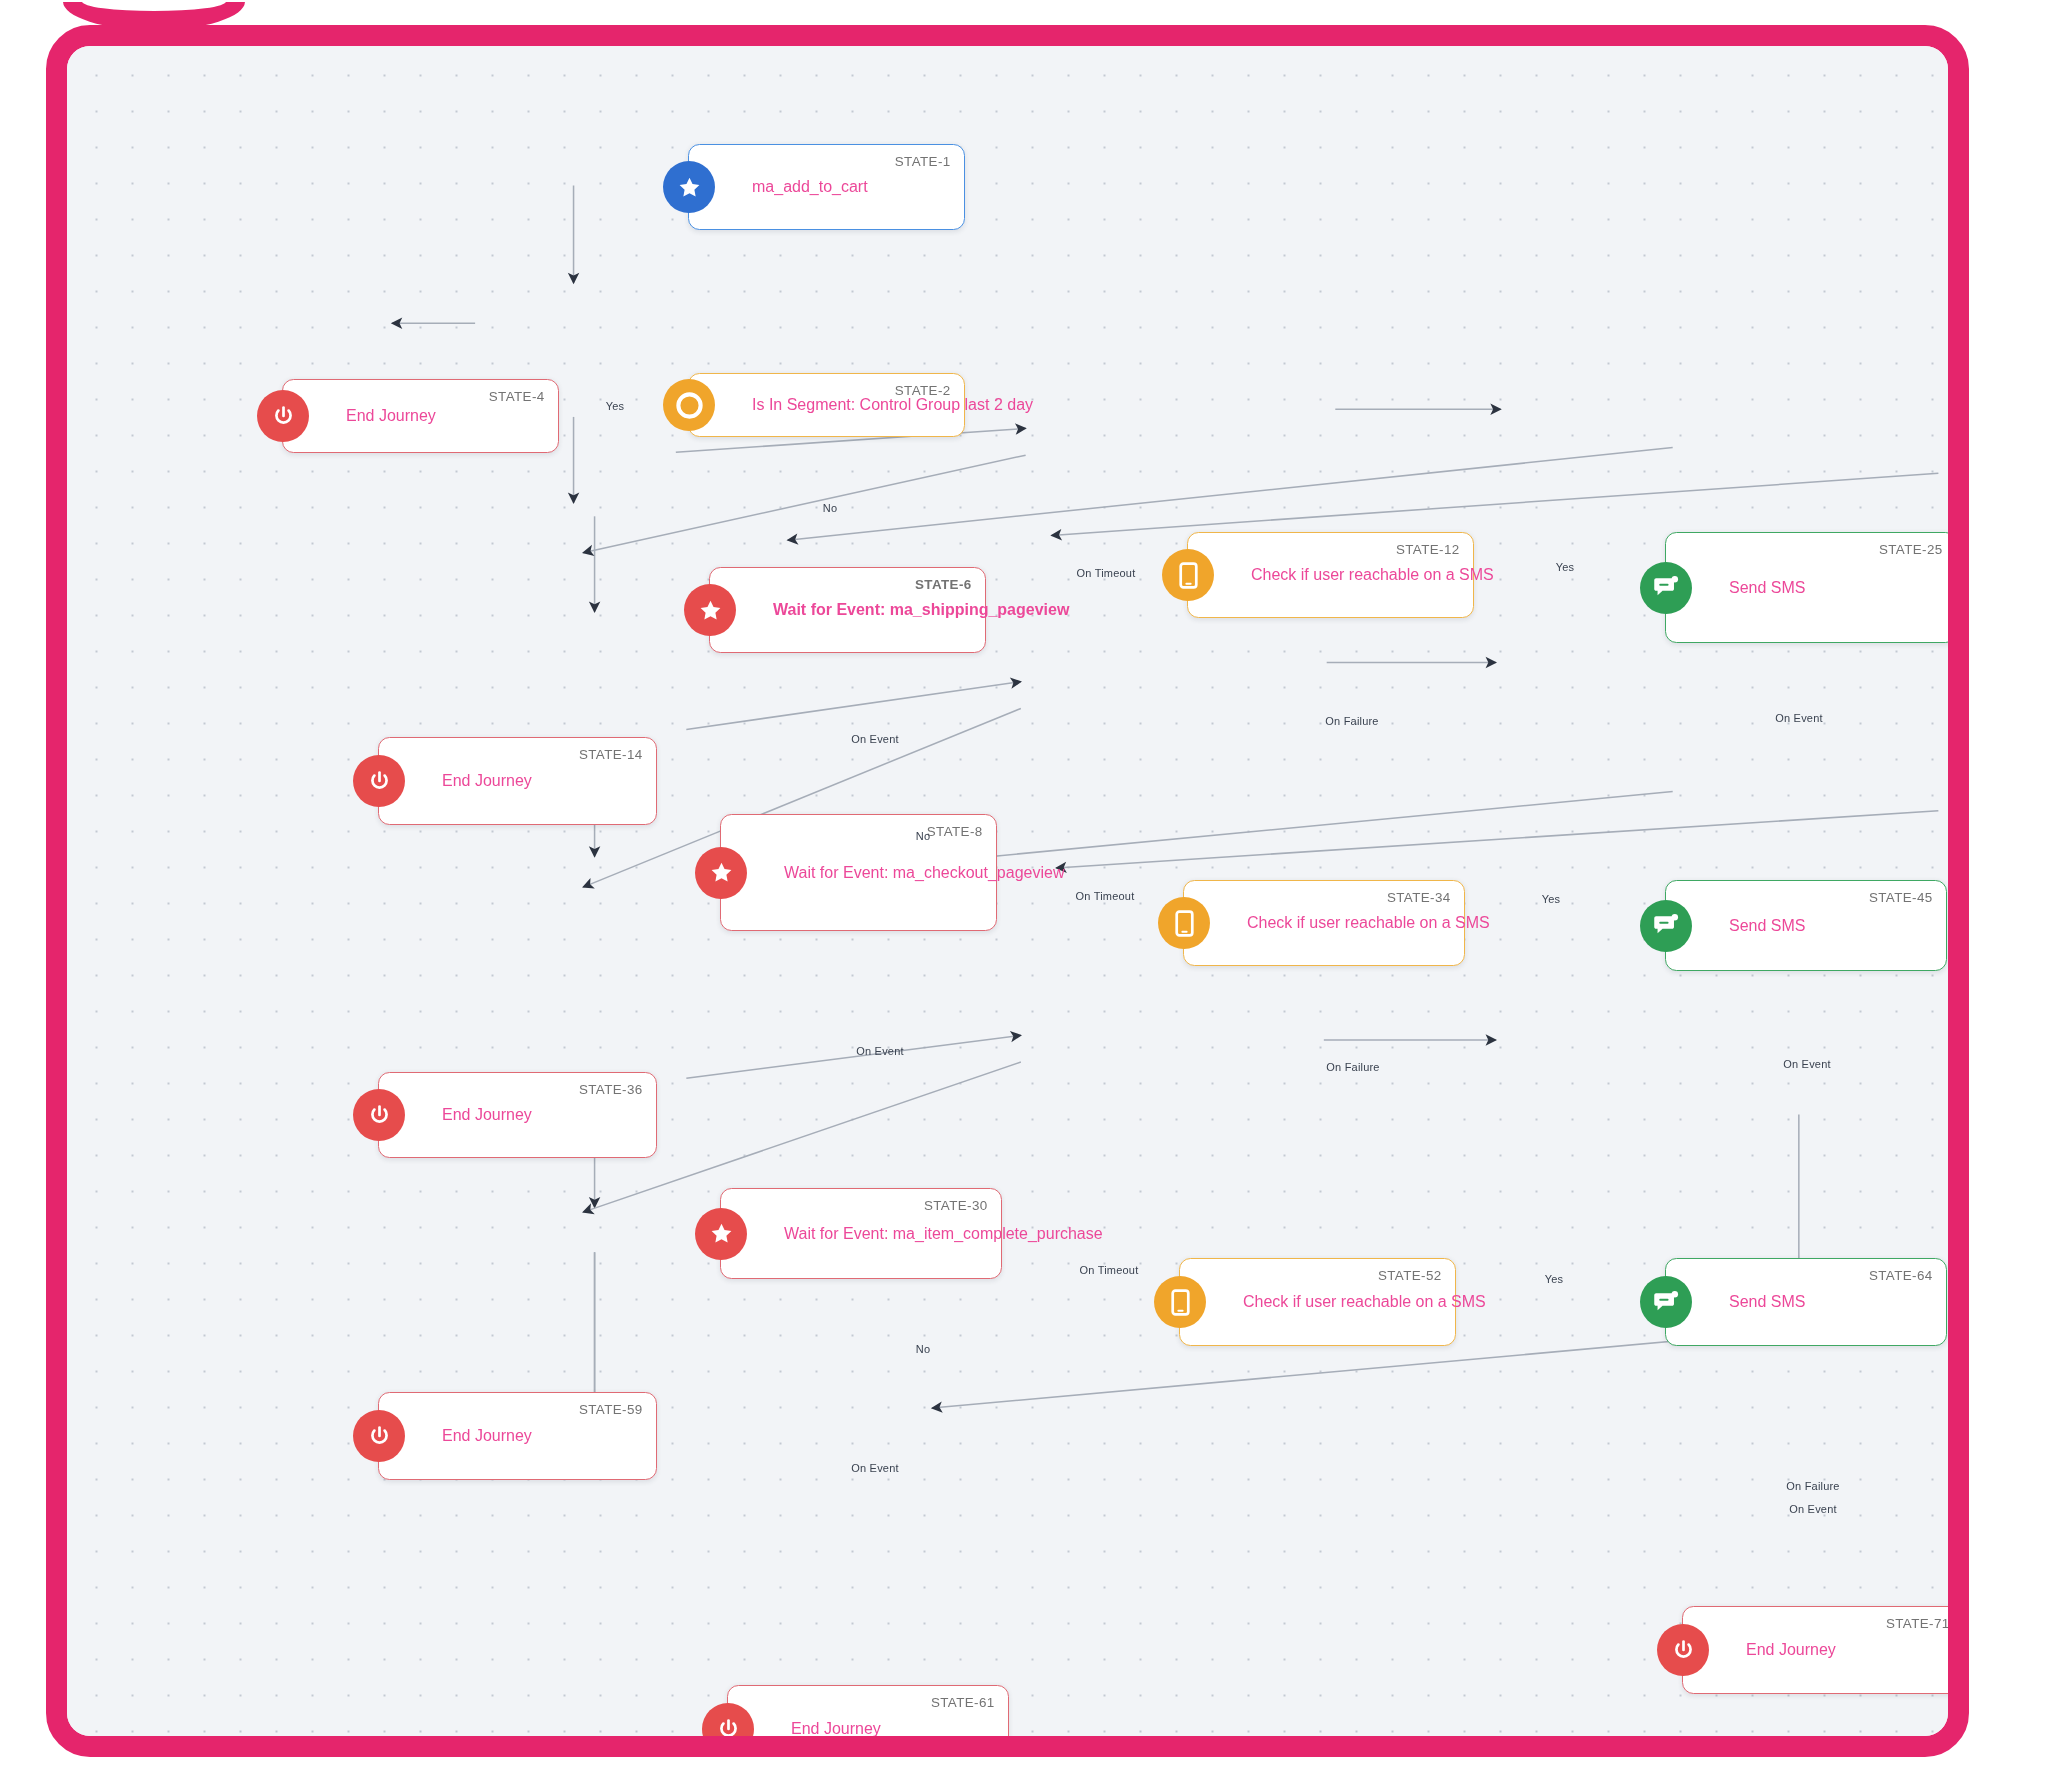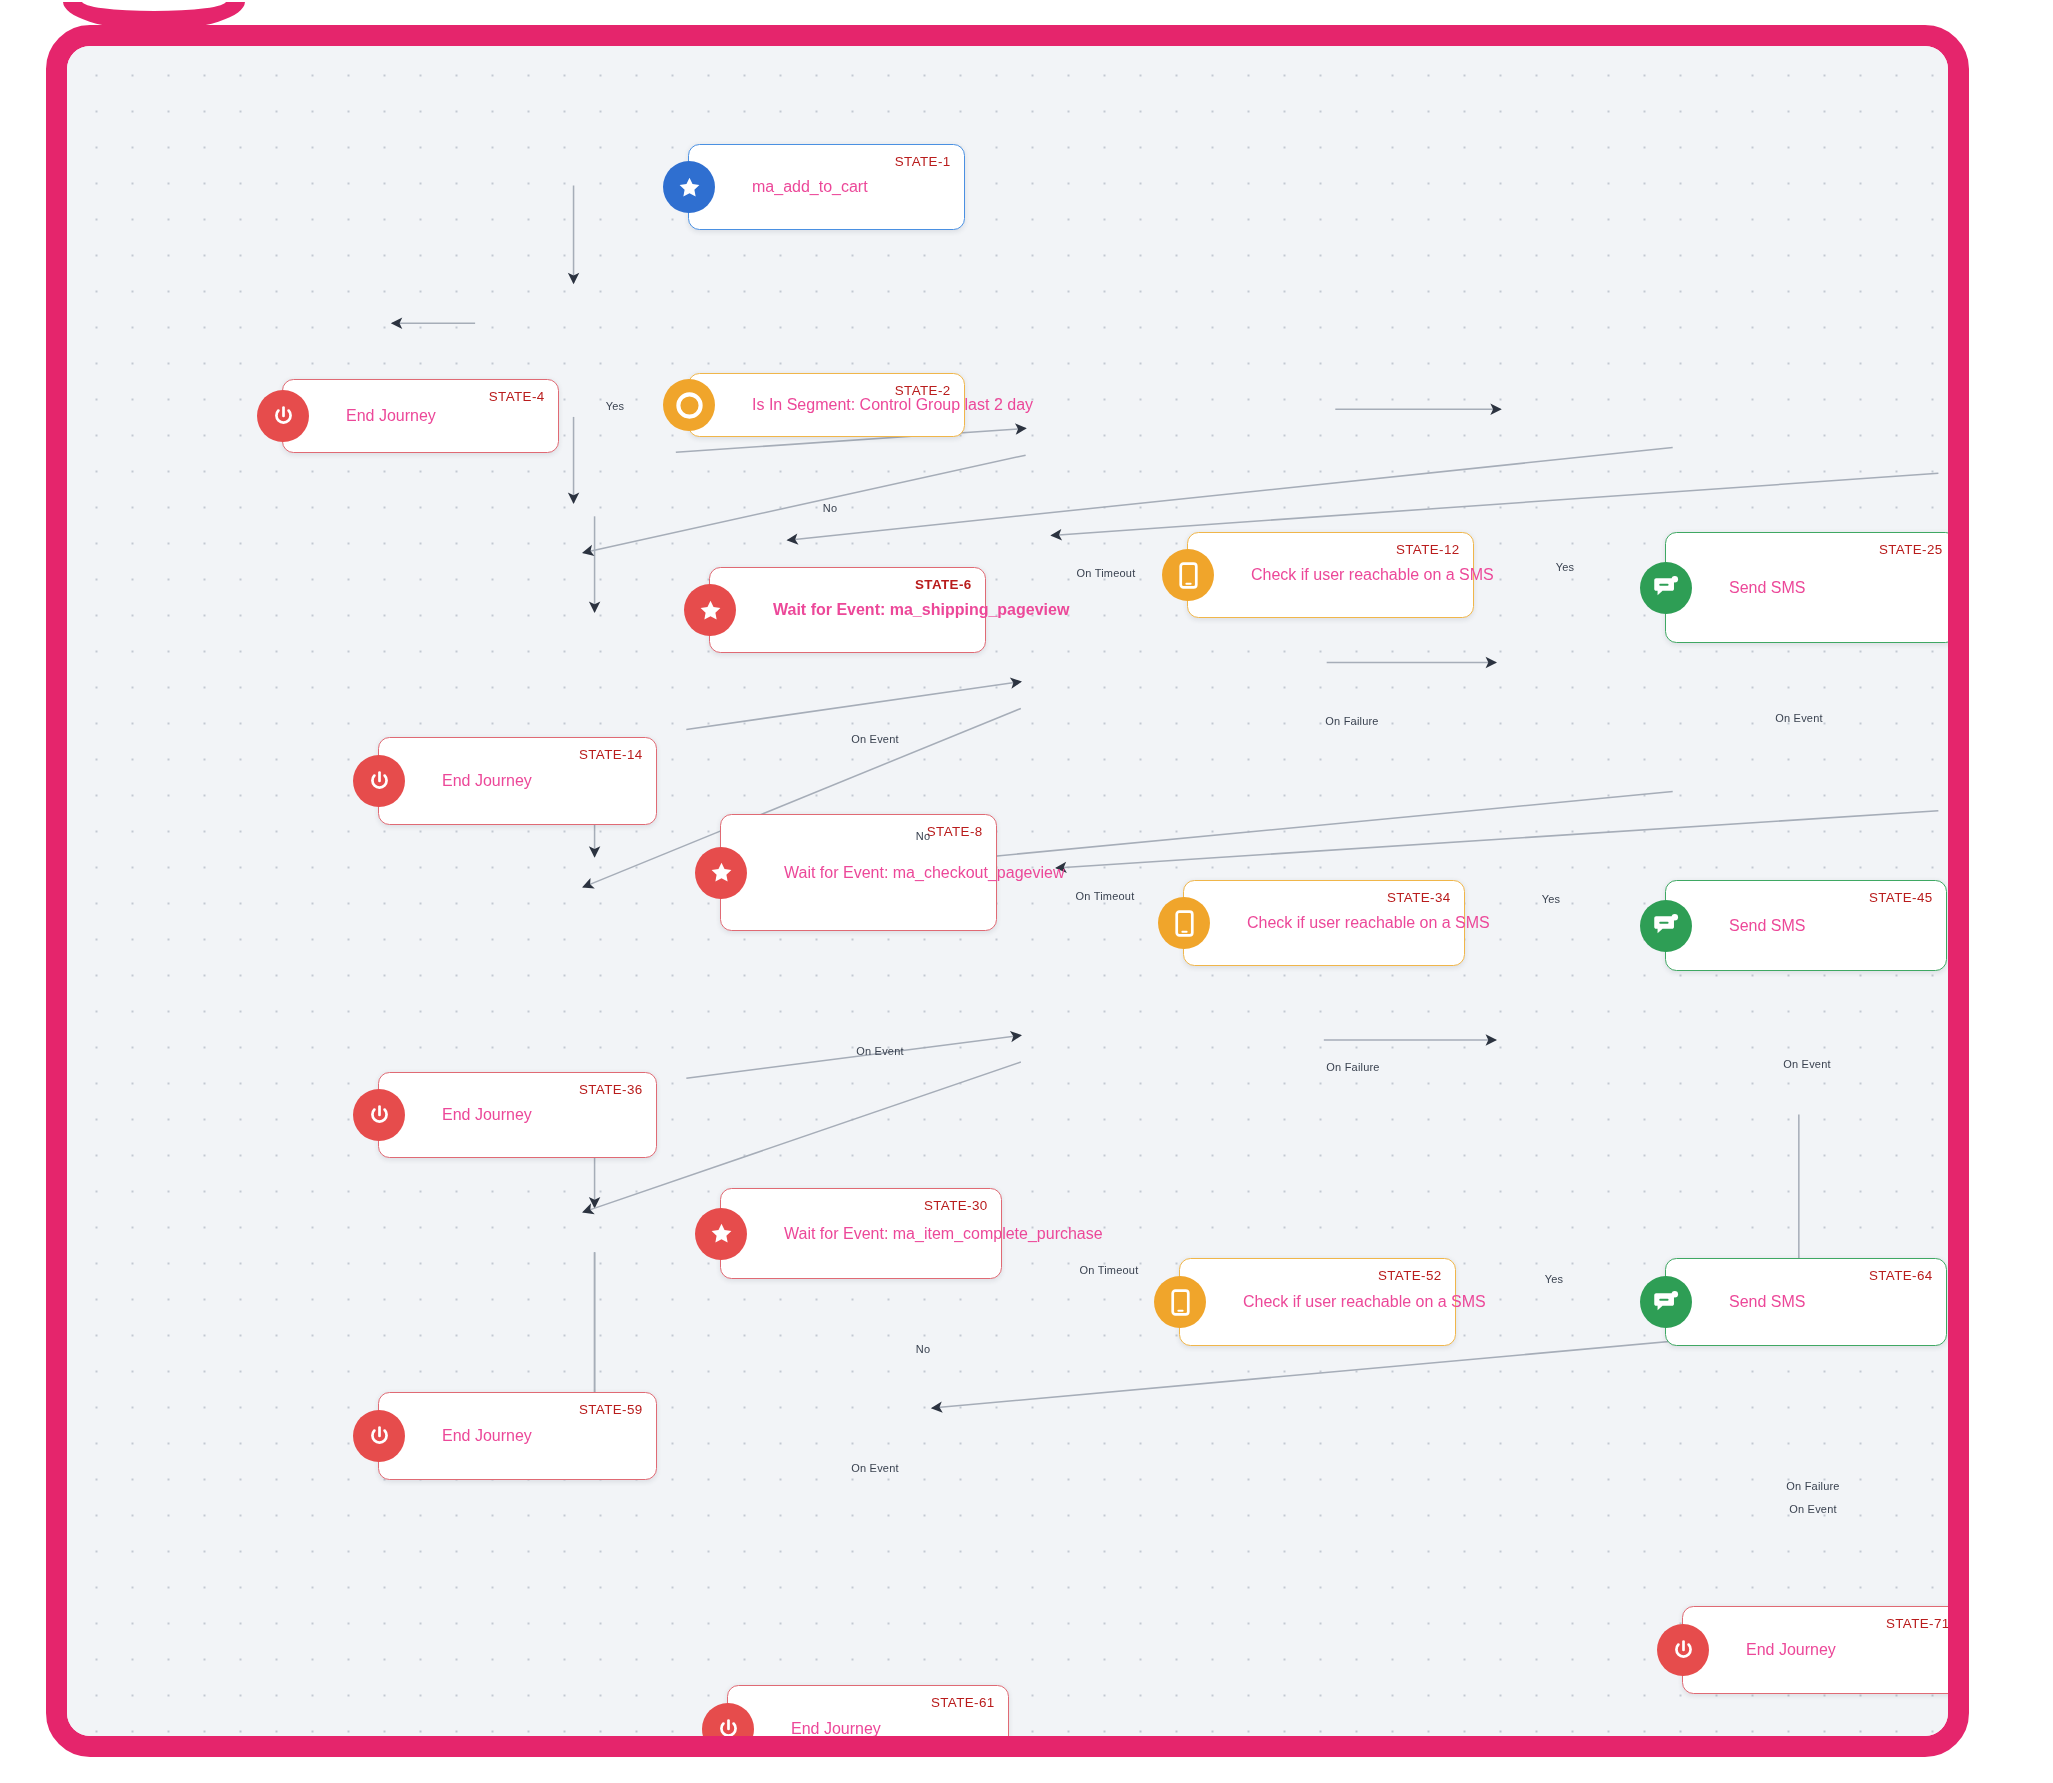--- a/index.html
+++ b/index.html
@@ -67,21 +67,21 @@
     border-radius: 11.5px;
     border-width: 1.9px;
     border-style: solid;
     box-shadow: 0 1.9px 4.8px rgba(30,40,60,0.10);
   }
   .node .state-id {
     position: absolute;
     right: 13.4px;
     top: 8.6px;
     font-size: 13.4px;
-    color: #b91c1c;
+    color: #737373;
     letter-spacing: 0.4px;
     font-family: "Liberation Sans", sans-serif;
   }
   .node .node-label {
     position: absolute;
     left: 63px;
     top: 50%;
     transform: translateY(-50%);
     font-size: 16px;
     color: #ec4899;

